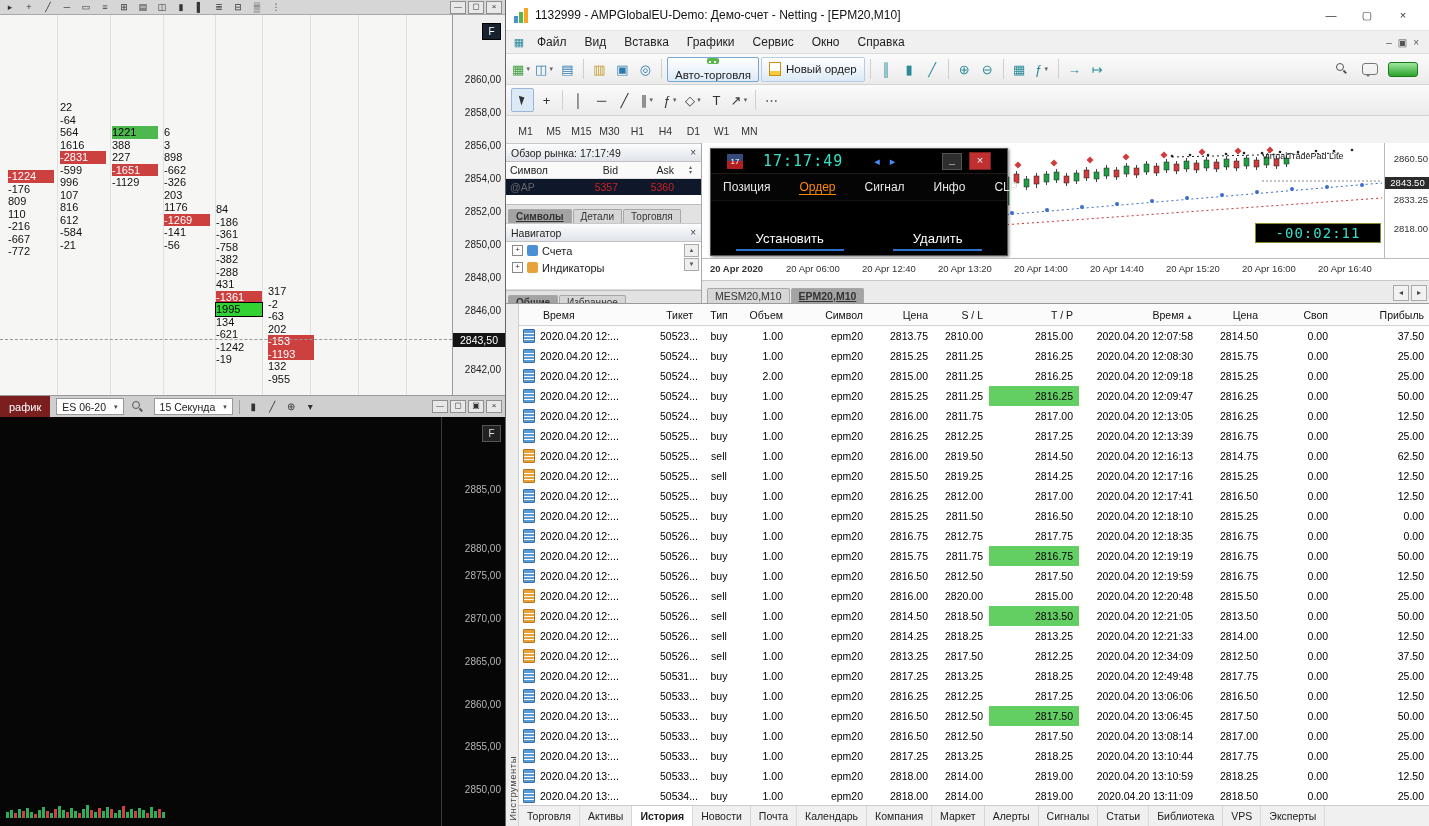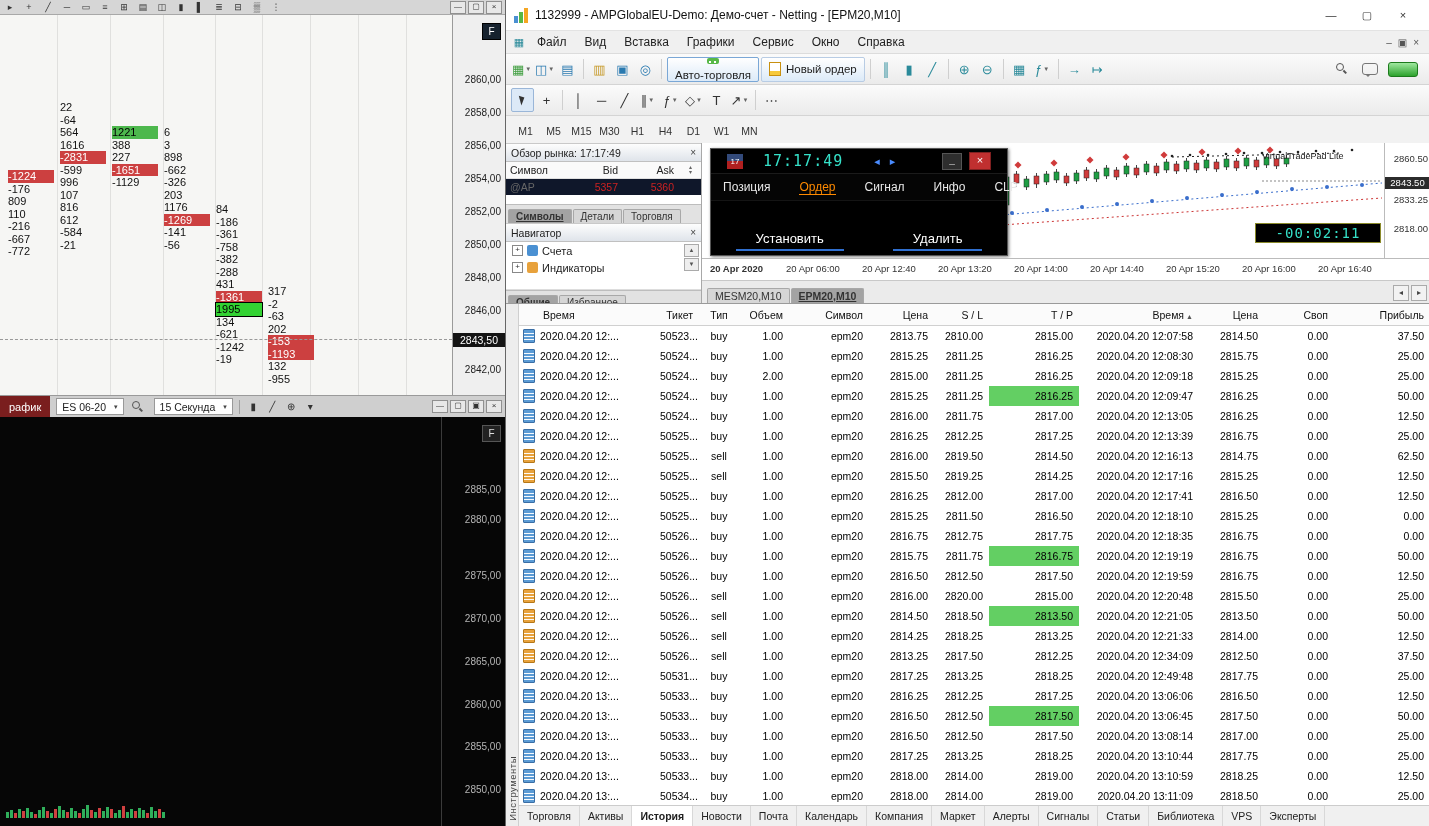--- a/index.html
+++ b/index.html
@@ -339,21 +339,21 @@
           <div class="mc mc-r" style="left: 146px; bottom: 8px; height: 5px;"></div>
           <div class="mc mc-g" style="left: 150px; bottom: 8px; height: 11px;"></div>
           <div class="mc mc-g" style="left: 154px; bottom: 8px; height: 7px;"></div>
           <div class="mc mc-r" style="left: 158px; bottom: 8px; height: 9px;"></div>
           <div class="mc mc-g" style="left: 162px; bottom: 8px; height: 6px;"></div>
         </div>
       <div class="axis2">
         <div class="fbtn fbtn2">F</div>
         <div id="axis2Labels">
             <div class="axis-label" style="top: 67px;">2885,00</div>
-            <div class="axis-label" style="top: 97px;">2880,00</div>
+            <div class="axis-label" style="top: 126px;">2880,00</div>
             <div class="axis-label" style="top: 153px;">2875,00</div>
             <div class="axis-label" style="top: 196px;">2870,00</div>
             <div class="axis-label" style="top: 239px;">2865,00</div>
             <div class="axis-label" style="top: 282px;">2860,00</div>
             <div class="axis-label" style="top: 324px;">2855,00</div>
             <div class="axis-label" style="top: 367px;">2850,00</div>
           </div>
       </div>
     </div>
   </div>

